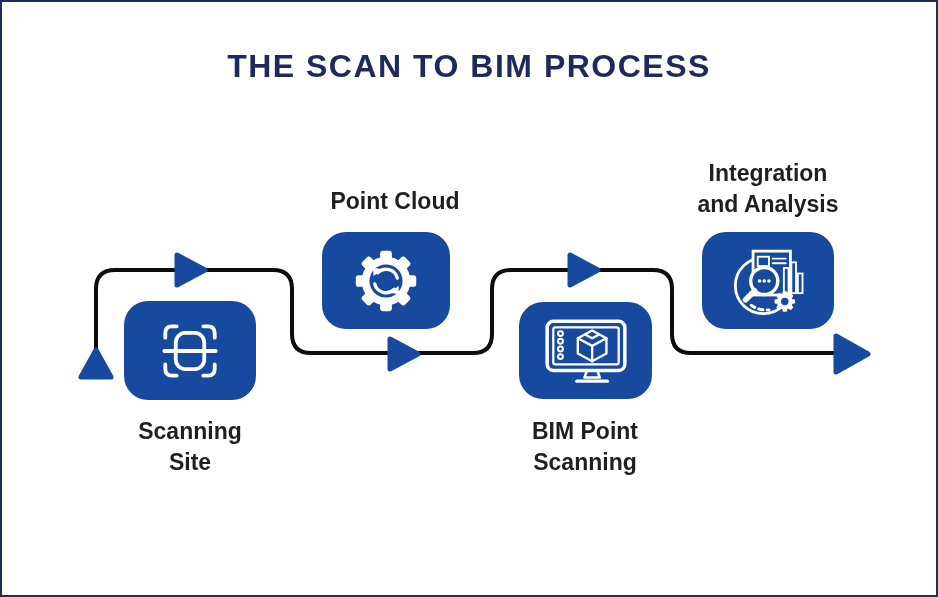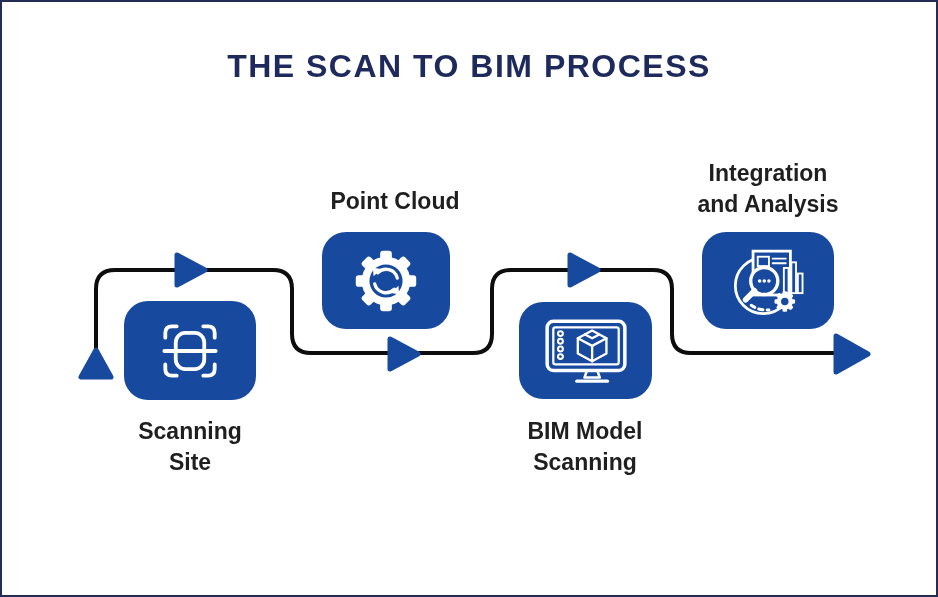--- a/index.html
+++ b/index.html
@@ -131,21 +131,21 @@
         <path d="M 51 14 L 65 21.5 V 36.5 L 51 44 L 37 36.5 V 21.5 Z"></path>
         <path d="M 37 21.5 L 51 29 L 65 21.5"></path>
         <path d="M 51 29 V 44"></path>
         <path d="M 44 17.8 L 51 21.5 L 58 17.8"></path>
       </g>
       <path d="M 46 53 L 56 53 L 58.5 60 L 43.5 60 Z" stroke-width="2.5"></path>
       <path d="M 36 63.5 H 66" stroke-width="3.2"></path>
     </svg>
   </div>
   <div class="step-label label-3">
-    <span>BIM Model</span>
+    <span>BIM Point</span>
     <span>Scanning</span>
   </div>
 
   <div class="step-box box-4">
     <svg width="84" height="84" viewBox="0 0 90 90">
       <circle cx="40" cy="50" r="30" fill="none" stroke="var(--icon-stroke,#fff)" stroke-width="3"></circle>
       <g stroke="var(--icon-stroke,#fff)" fill="var(--box,#17499E)">
         <rect x="29" y="13" width="40" height="47" stroke-width="3"></rect>
         <rect x="34" y="19" width="12" height="10" stroke-width="2"></rect>
         <rect x="62" y="31" width="5" height="27" stroke-width="2"></rect>

